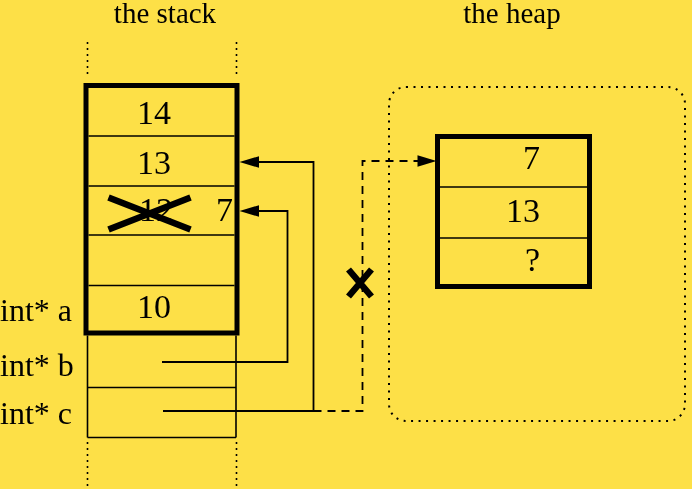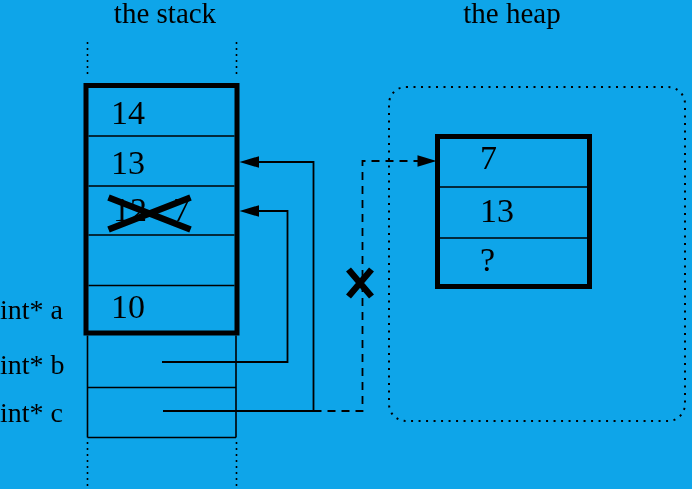--- a/index.html
+++ b/index.html
@@ -1,35 +1,35 @@
 <!DOCTYPE html>
 <html><head>
 <meta charset="utf-8">
 <style>
   html,body{margin:0;padding:0;background:#fff;}
   .fig{
     position:relative;
     width:692px;height:489px;
-    background:#0ea5e9;
+    background:#fde047;
     color:#000000;
     font-family:"Liberation Serif","DejaVu Serif",serif;
     overflow:hidden;
   }
   .fig svg{position:absolute;left:0;top:0;}
   .title{
     position:absolute;width:160px;text-align:center;
     font-size:29px;line-height:32px;white-space:nowrap;
   }
   .num{
-    position:absolute;width:60px;text-align:left;
+    position:absolute;width:60px;text-align:right;
     font-size:34px;line-height:40px;white-space:nowrap;
   }
   .lbl{
     position:absolute;left:0;width:63px;text-align:right;
-    font-size:28px;line-height:32px;white-space:nowrap;
+    font-size:32px;line-height:32px;white-space:nowrap;
   }
 </style>
 </head>
 <body>
 
 <div class="fig">
 
   <svg width="692" height="489" viewBox="0 0 692 489">
 
     <g stroke="#000" stroke-width="1.6" stroke-dasharray="2 4" fill="none">

